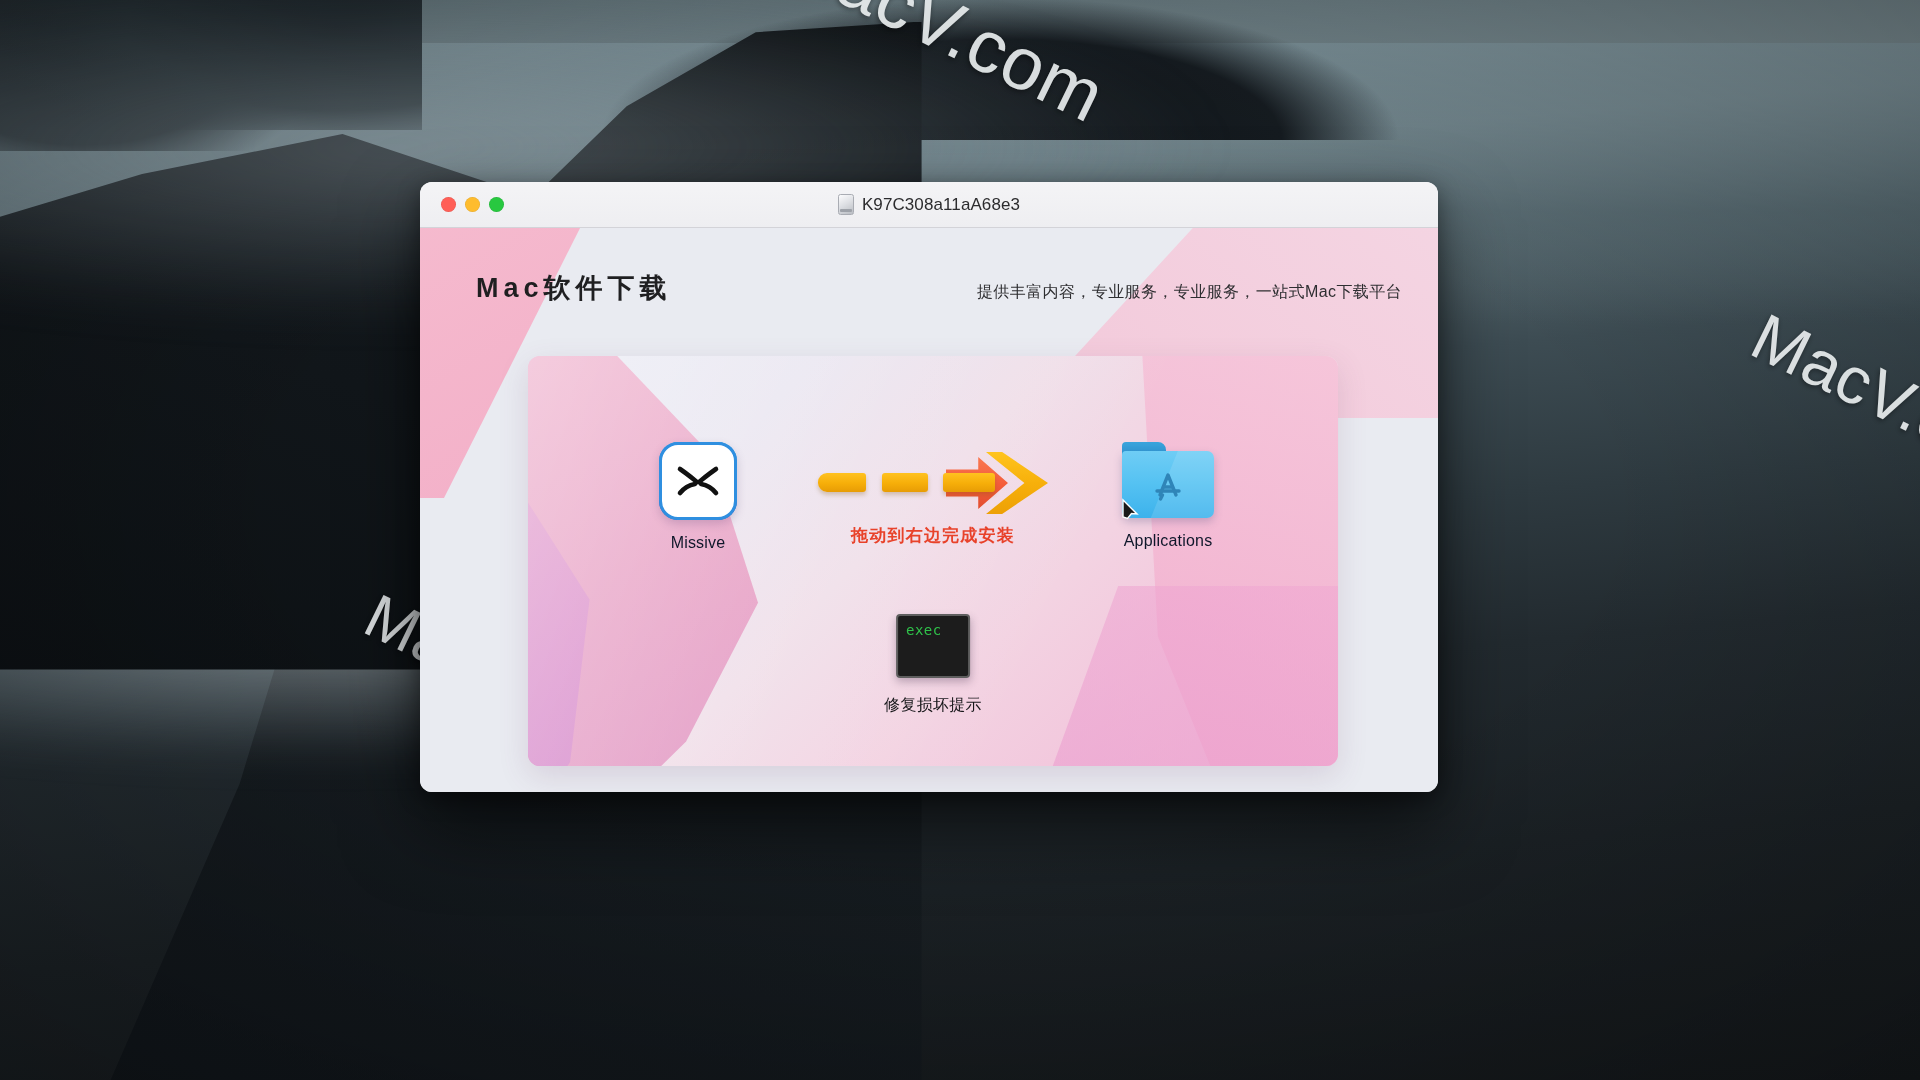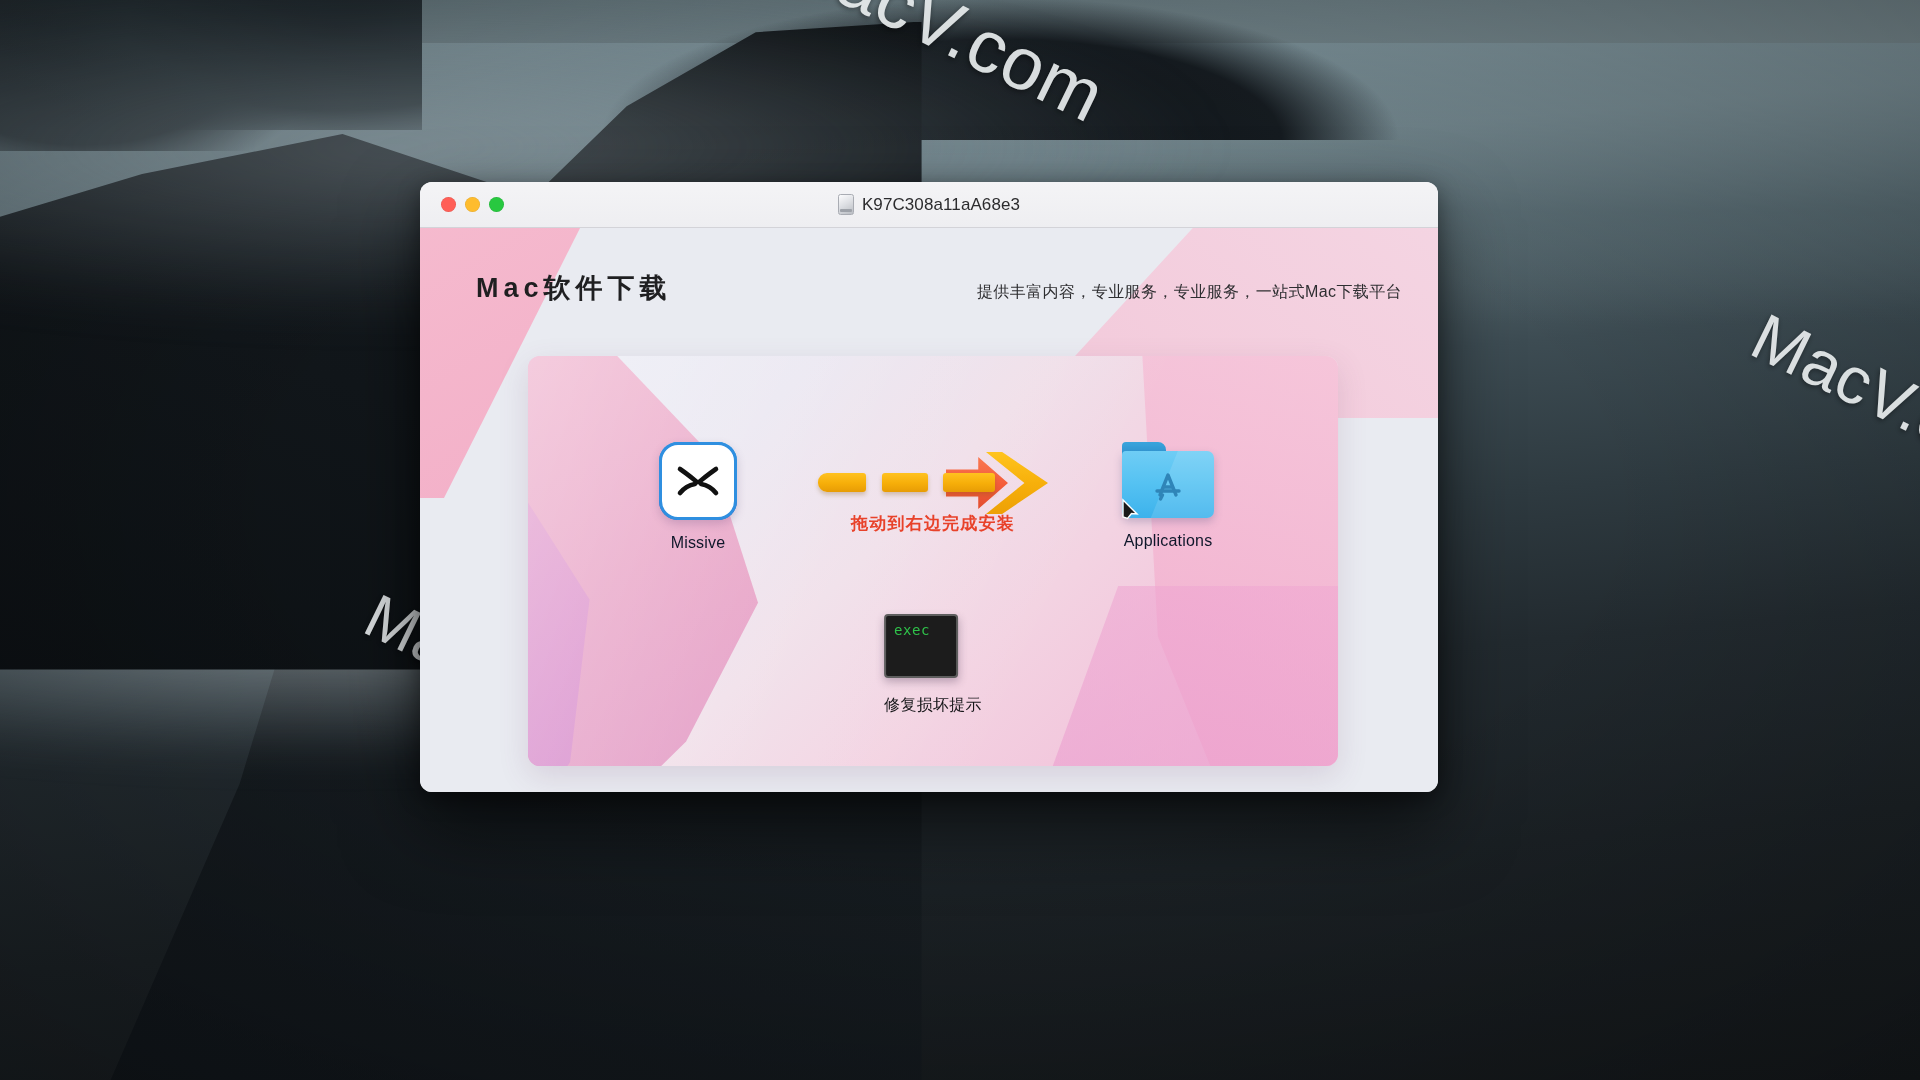--- a/index.html
+++ b/index.html
@@ -252,21 +252,21 @@
     clip-path:polygon(0% 24%, 52% 24%, 52% 0%, 100% 50%, 52% 100%, 52% 76%, 0% 76%);
     opacity:.88;
   }
   .chevron-yellow {
     position:absolute; left:168px; top:-2px; width:62px; height:62px;
     background:linear-gradient(180deg,#ffc41f 0%, #f7b00b 50%, #eda006 100%);
     clip-path:polygon(0% 0%, 26% 0%, 100% 50%, 26% 100%, 0% 100%, 62% 50%);
     filter:drop-shadow(0 3px 4px rgba(130,90,20,.30));
   }
   #drag-hint {
-    font-size:17px; font-weight:bold;
+    margin-top:12px; font-size:17px; font-weight:bold;
     color:#e8422a; letter-spacing:1.2px; white-space:nowrap;
   }
 
   
   #apps-folder { width:92px; height:76px; position:relative; }
   .folder-tab {
     position:absolute; left:0; top:0; width:44px; height:14px;
     background:linear-gradient(180deg,#3aa4dc 0%, #2e93cf 100%);
     border-radius:4px 8px 0 0;
   }
@@ -289,21 +289,21 @@
   }
   .alias-arrow {
     position:absolute; left:-4px; bottom:-2px;
     width:26px; height:26px;
   }
 
   
   #exec-cell {
     position:absolute; z-index:4; left:50%; top:258px;
     transform:translateX(-50%);
-    display:flex; flex-direction:column; 
+    display:flex; flex-direction:column; align-items:center;
   }
   #exec-icon {
     width:74px; height:64px; border-radius:4px;
     background:#1c1c1c;
     border:2px solid #5e5e5e;
     box-shadow:0 4px 9px rgba(60,40,70,.30);
     padding:6px 0 0 8px;
   }
   #exec-text {
     font-family:"DejaVu Sans Mono","Liberation Mono",monospace;

